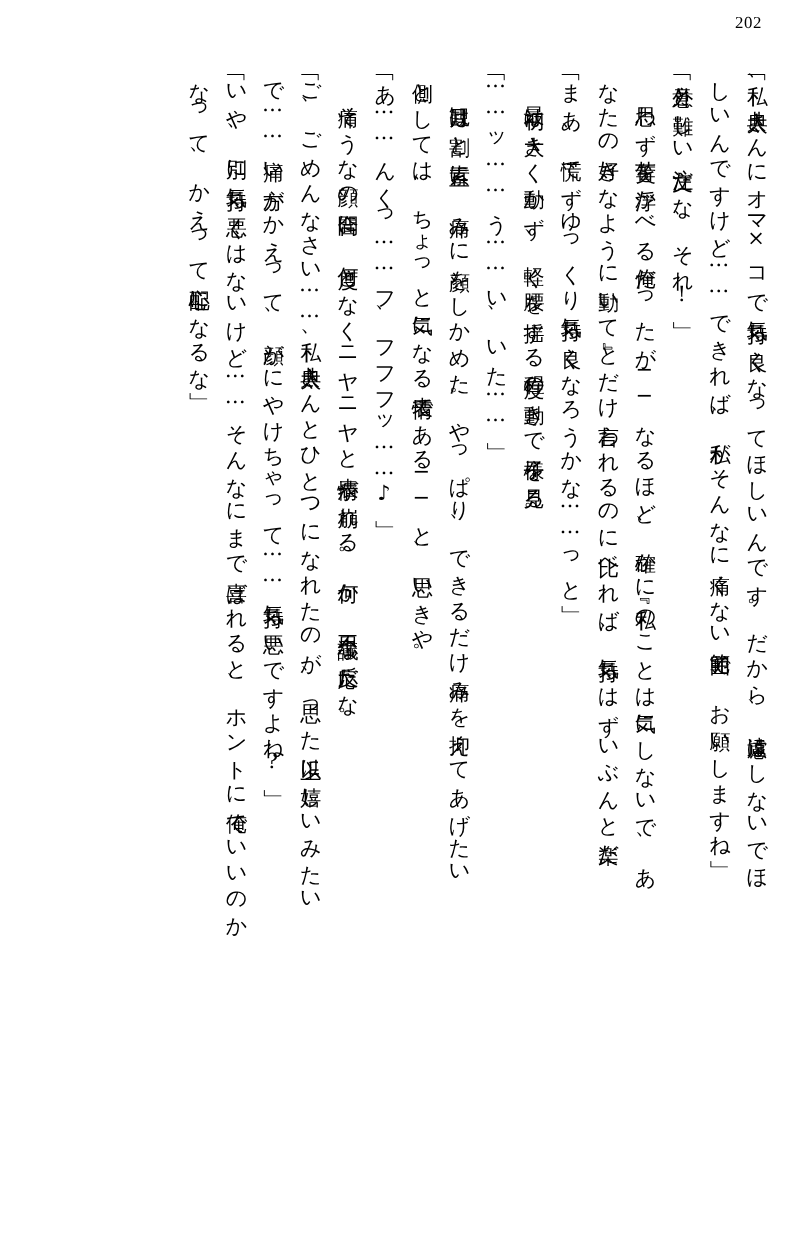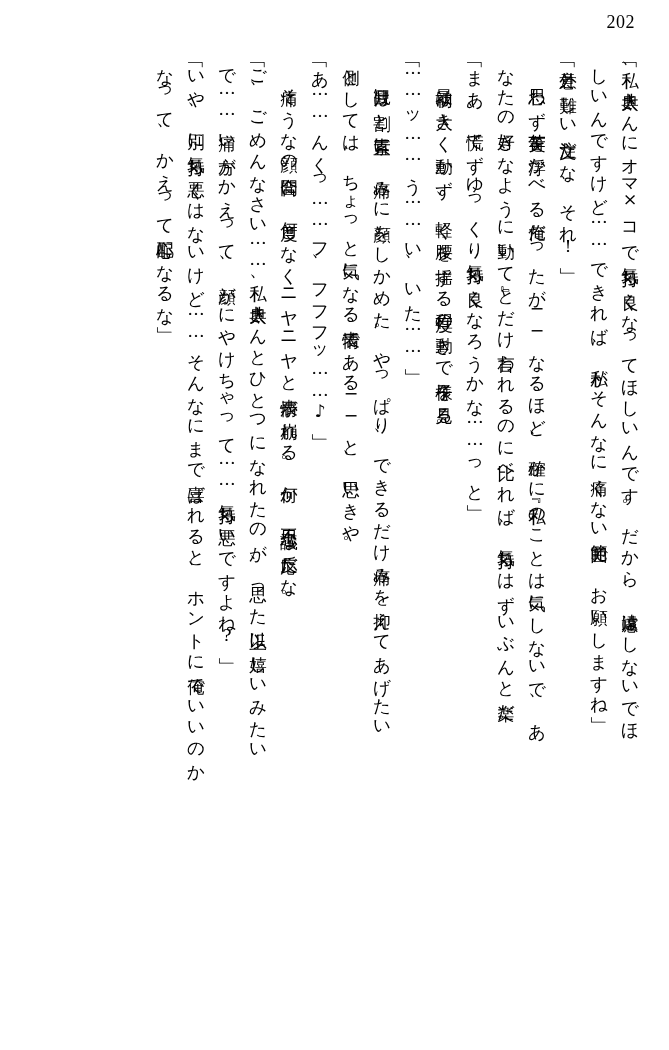--- a/index.html
+++ b/index.html
@@ -17,21 +17,21 @@
   .page {
     position: relative;
     width: 669px;
     height: 1050px;
     box-sizing: border-box;
   }
   .page-number {
     position: absolute;
     top: 12px;
     right: 34px;
-    font-size: 18px;
+    font-size: 14px;
     letter-spacing: 0.5px;
     font-family: "Liberation Serif", "DejaVu Serif", serif;
   }
   .text-block {
     position: absolute;
     top: 56px;
     right: 24px;
     left: 20px;
     height: 952px;
     display: flex;

